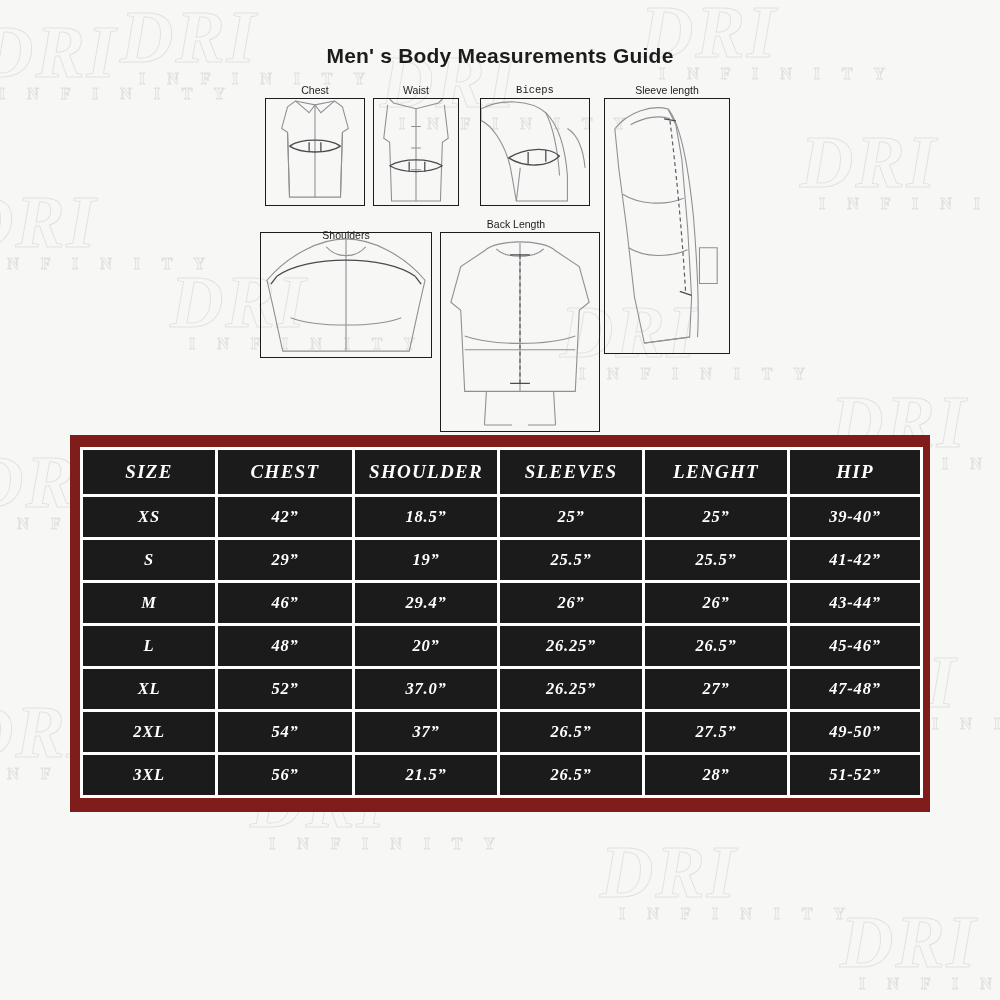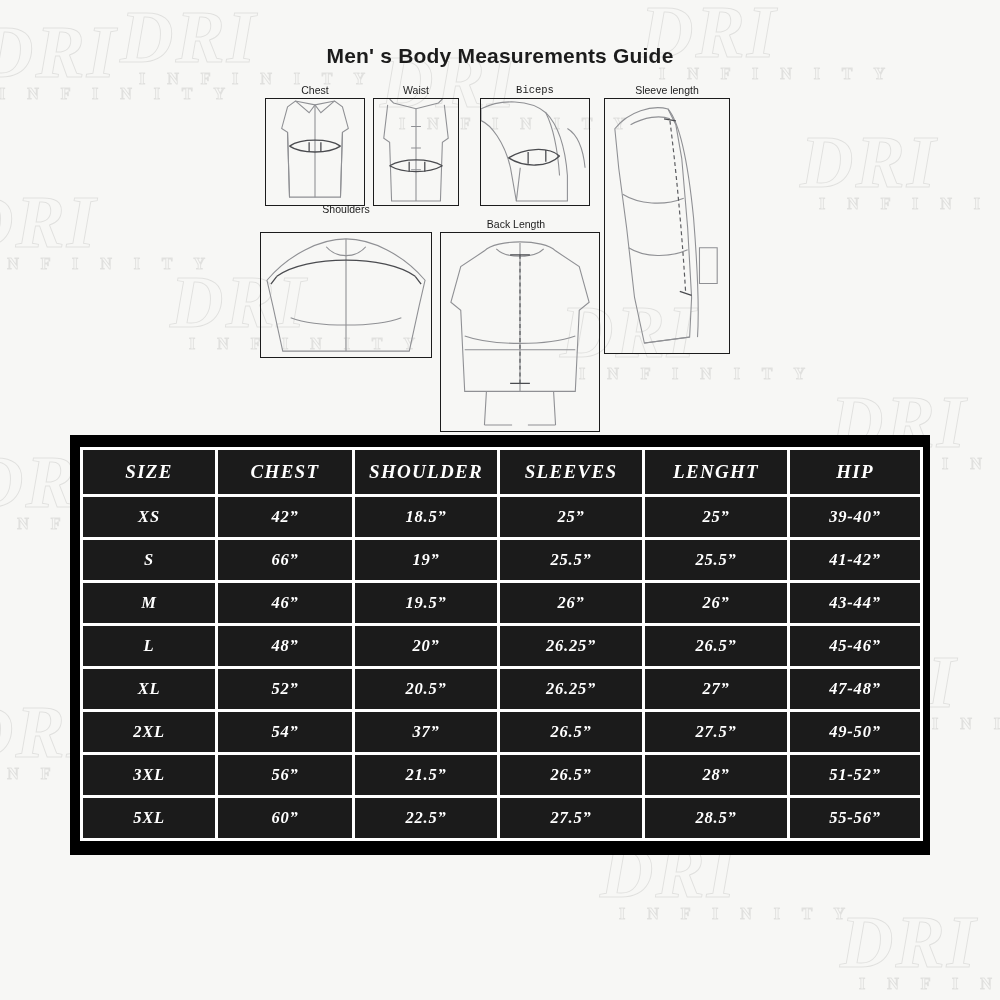--- a/index.html
+++ b/index.html
@@ -71,21 +71,21 @@
   .sk { fill: none; stroke: #8f9094; stroke-width: 1.1; }
   .sk-d { fill: none; stroke: #4a4b4f; stroke-width: 1.3; }
   .sk-dash { fill: none; stroke: #5a5b5f; stroke-width: 1.2; stroke-dasharray: 4 3; }
 
   
   .table-wrap {
     position: absolute;
     left: 70px;
     top: 435px;
     width: 860px;
-    background: #000000;
+    background: #7f1d1d;
     padding: 12px 10px 14px 10px;
     box-sizing: border-box;
   }
   table {
     border-collapse: collapse;
     width: 840px;
     table-layout: fixed;
   }
   th, td {
     background: #1b1b1b;
@@ -232,21 +232,21 @@
       <path class="sk" d="M26 26 C40 18, 56 16, 66 20"></path>
       <path class="sk" d="M18 96 C34 106, 60 108, 80 100"></path>
       <path class="sk" d="M24 150 C40 160, 66 160, 84 152"></path>
       <path class="sk-dash" d="M66 22 C72 70, 78 130, 82 196"></path>
       <path class="sk-d" d="M60 20 L72 22 M76 194 L88 198"></path>
       <path class="sk" d="M96 150 h18 v36 h-18 z"></path>
       <path class="sk" d="M40 246 L86 240"></path>
     </svg>
   </div>
 
-  <div class="panel-label" style="left:260px; top:203px; width:172px;">Shoulders</div>
+  <div class="panel-label" style="left:260px; top:229px; width:172px;">Shoulders</div>
   <div class="panel" style="left:260px; top:232px; width:172px; height:126px;">
     <svg viewBox="0 0 172 126" preserveAspectRatio="none">
       <path class="sk" d="M6 48 C28 22, 60 6, 86 6 C112 6, 144 22, 166 48 L160 74 L150 120 L22 120 L12 74 Z"></path>
       <path class="sk" d="M86 6 L86 120"></path>
       <path class="sk" d="M66 14 C76 26, 96 26, 106 14"></path>
       <path class="sk-d" d="M16 44 C46 22, 126 22, 156 44"></path>
       <path class="sk-d" d="M16 44 L10 52 M156 44 L162 52"></path>
       <path class="sk" d="M30 86 C56 96, 116 96, 142 86"></path>
     </svg>
   </div>
@@ -290,71 +290,63 @@
         <tr>
           <td>XS</td>
           <td>42”</td>
           <td>18.5”</td>
           <td>25”</td>
           <td>25”</td>
           <td>39-40”</td>
         </tr>
         <tr>
           <td>S</td>
-          <td>66”</td>
+          <td>29”</td>
           <td>19”</td>
           <td>25.5”</td>
           <td>25.5”</td>
           <td>41-42”</td>
         </tr>
         <tr>
           <td>M</td>
           <td>46”</td>
-          <td>19.5”</td>
+          <td>29.4”</td>
           <td>26”</td>
           <td>26”</td>
           <td>43-44”</td>
         </tr>
         <tr>
           <td>L</td>
           <td>48”</td>
           <td>20”</td>
           <td>26.25”</td>
           <td>26.5”</td>
           <td>45-46”</td>
         </tr>
         <tr>
           <td>XL</td>
           <td>52”</td>
-          <td>20.5”</td>
+          <td>37.0”</td>
           <td>26.25”</td>
           <td>27”</td>
           <td>47-48”</td>
         </tr>
         <tr>
           <td>2XL</td>
           <td>54”</td>
           <td>37”</td>
           <td>26.5”</td>
           <td>27.5”</td>
           <td>49-50”</td>
         </tr>
         <tr>
           <td>3XL</td>
           <td>56”</td>
           <td>21.5”</td>
           <td>26.5”</td>
           <td>28”</td>
           <td>51-52”</td>
         </tr>
-        <tr>
-          <td>5XL</td>
-          <td>60”</td>
-          <td>22.5”</td>
-          <td>27.5”</td>
-          <td>28.5”</td>
-          <td>55-56”</td>
-        </tr>
       </tbody>
     </table>
   </div>
 
 </div>
 
 </body></html>

